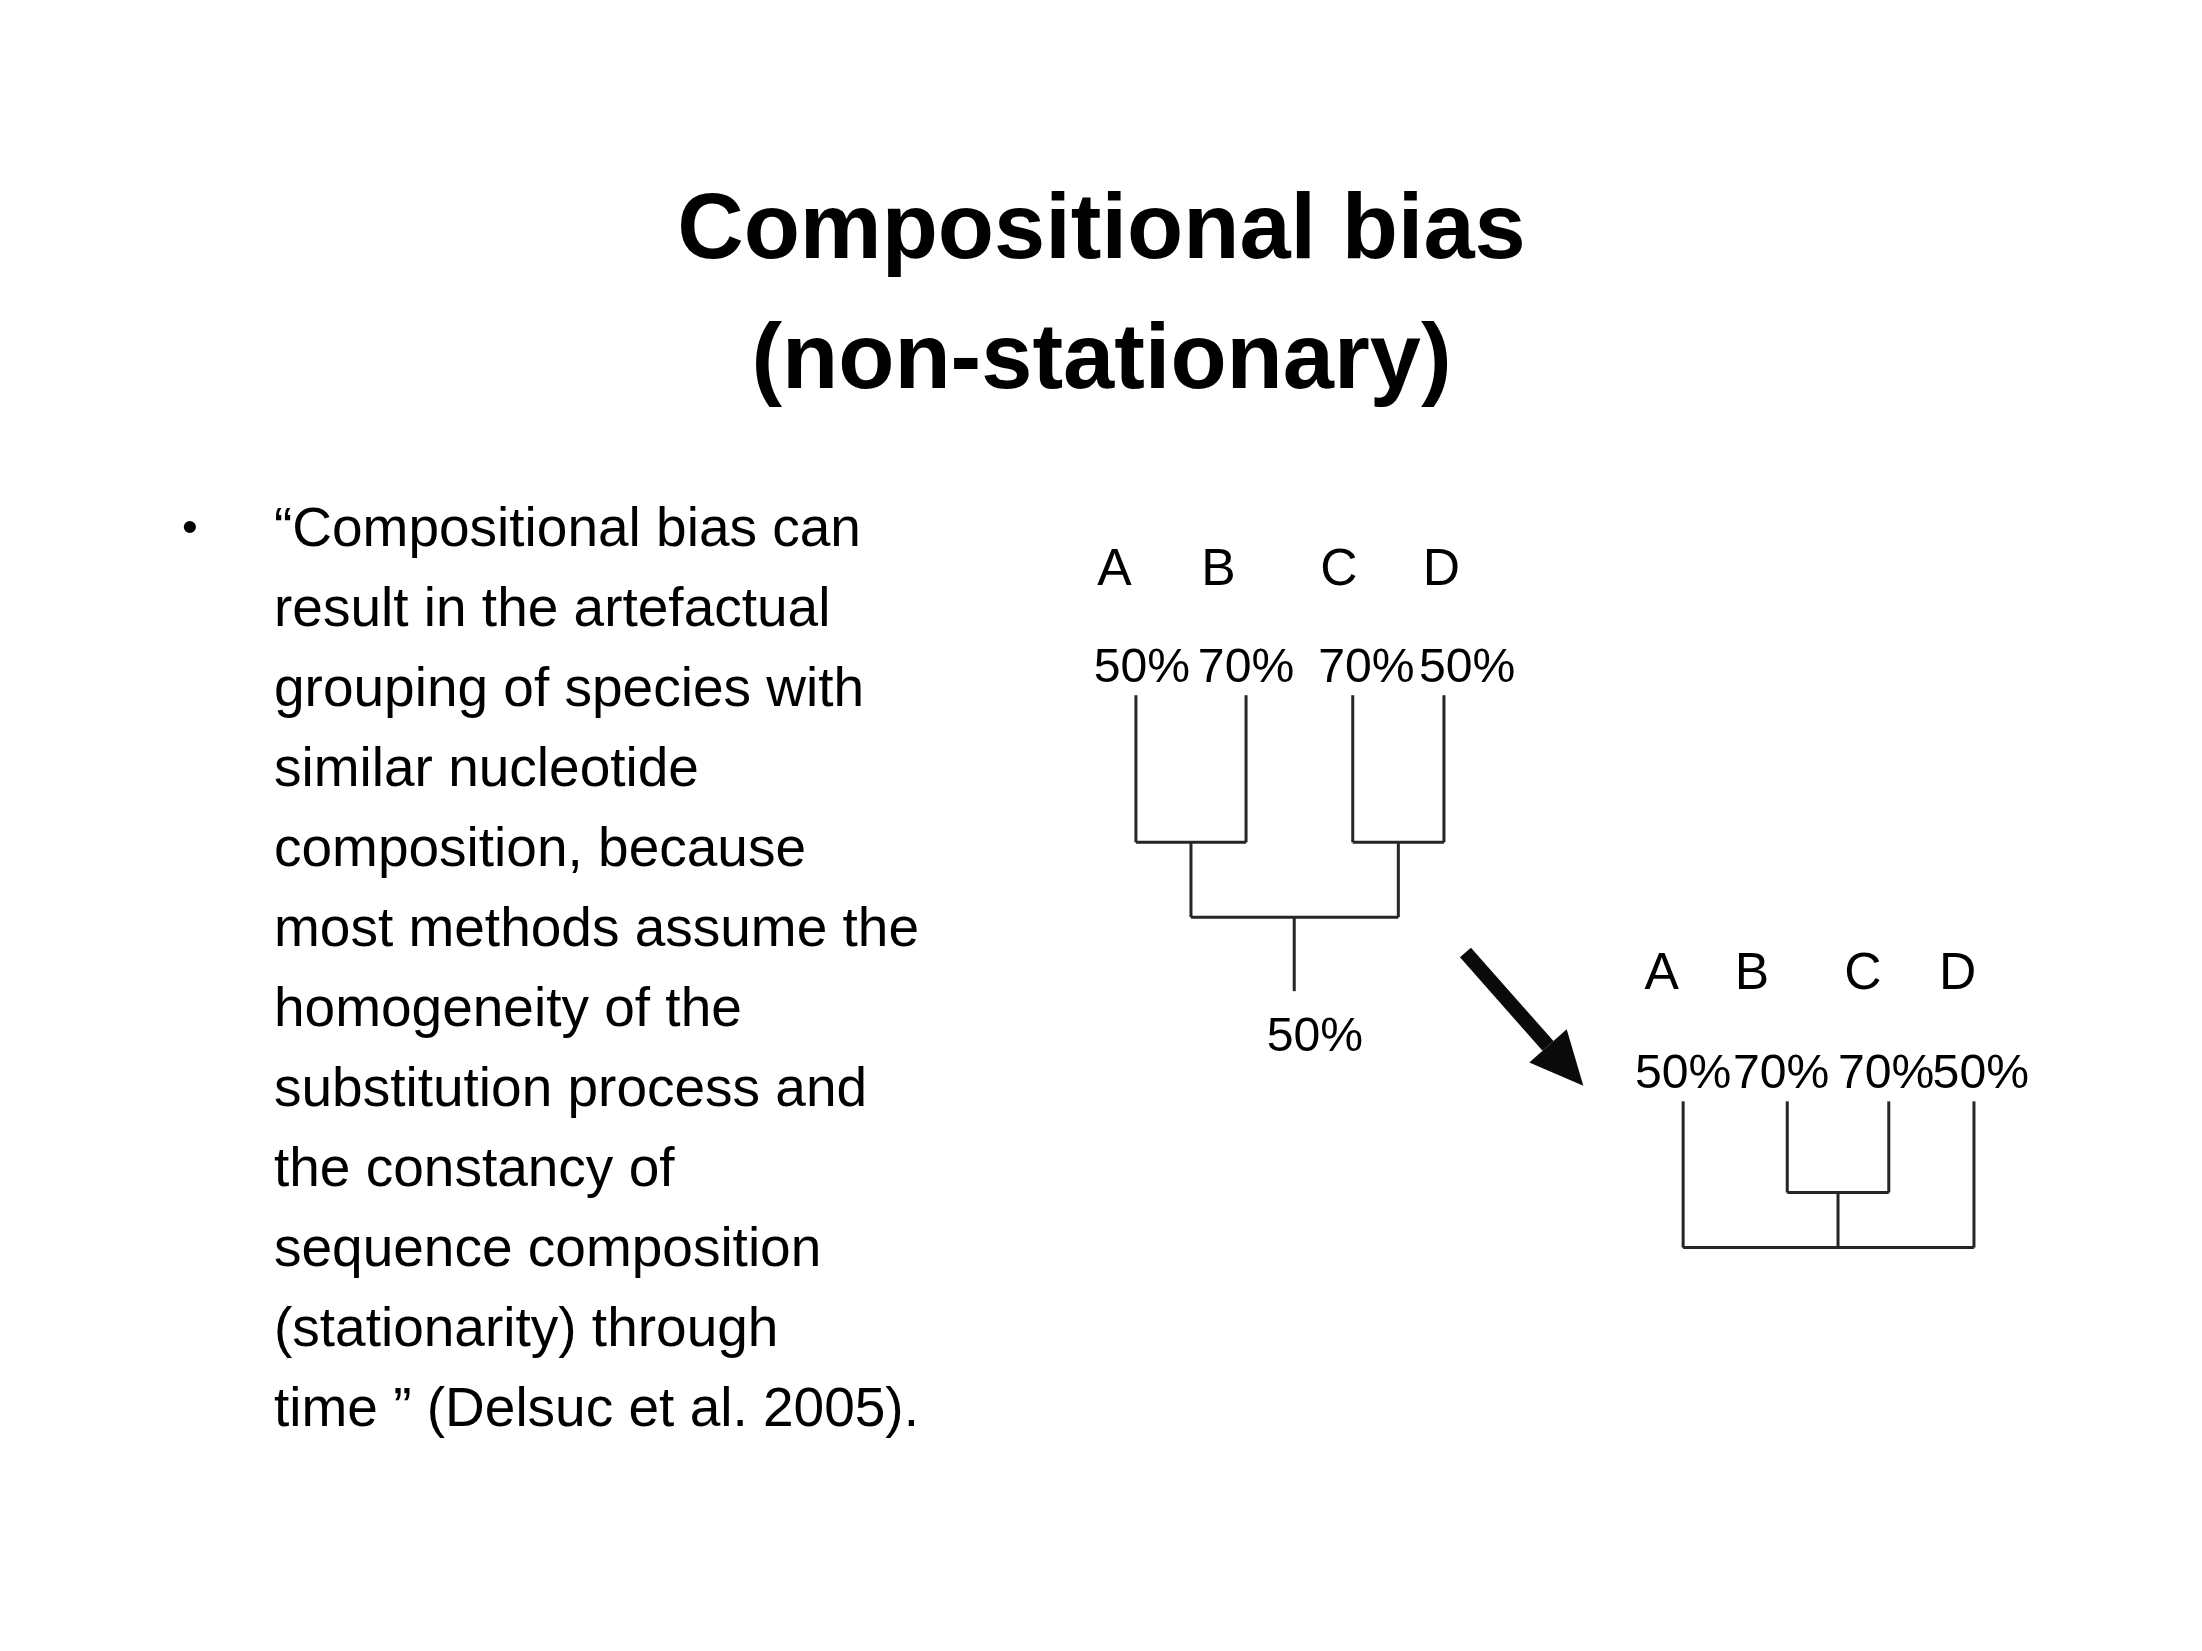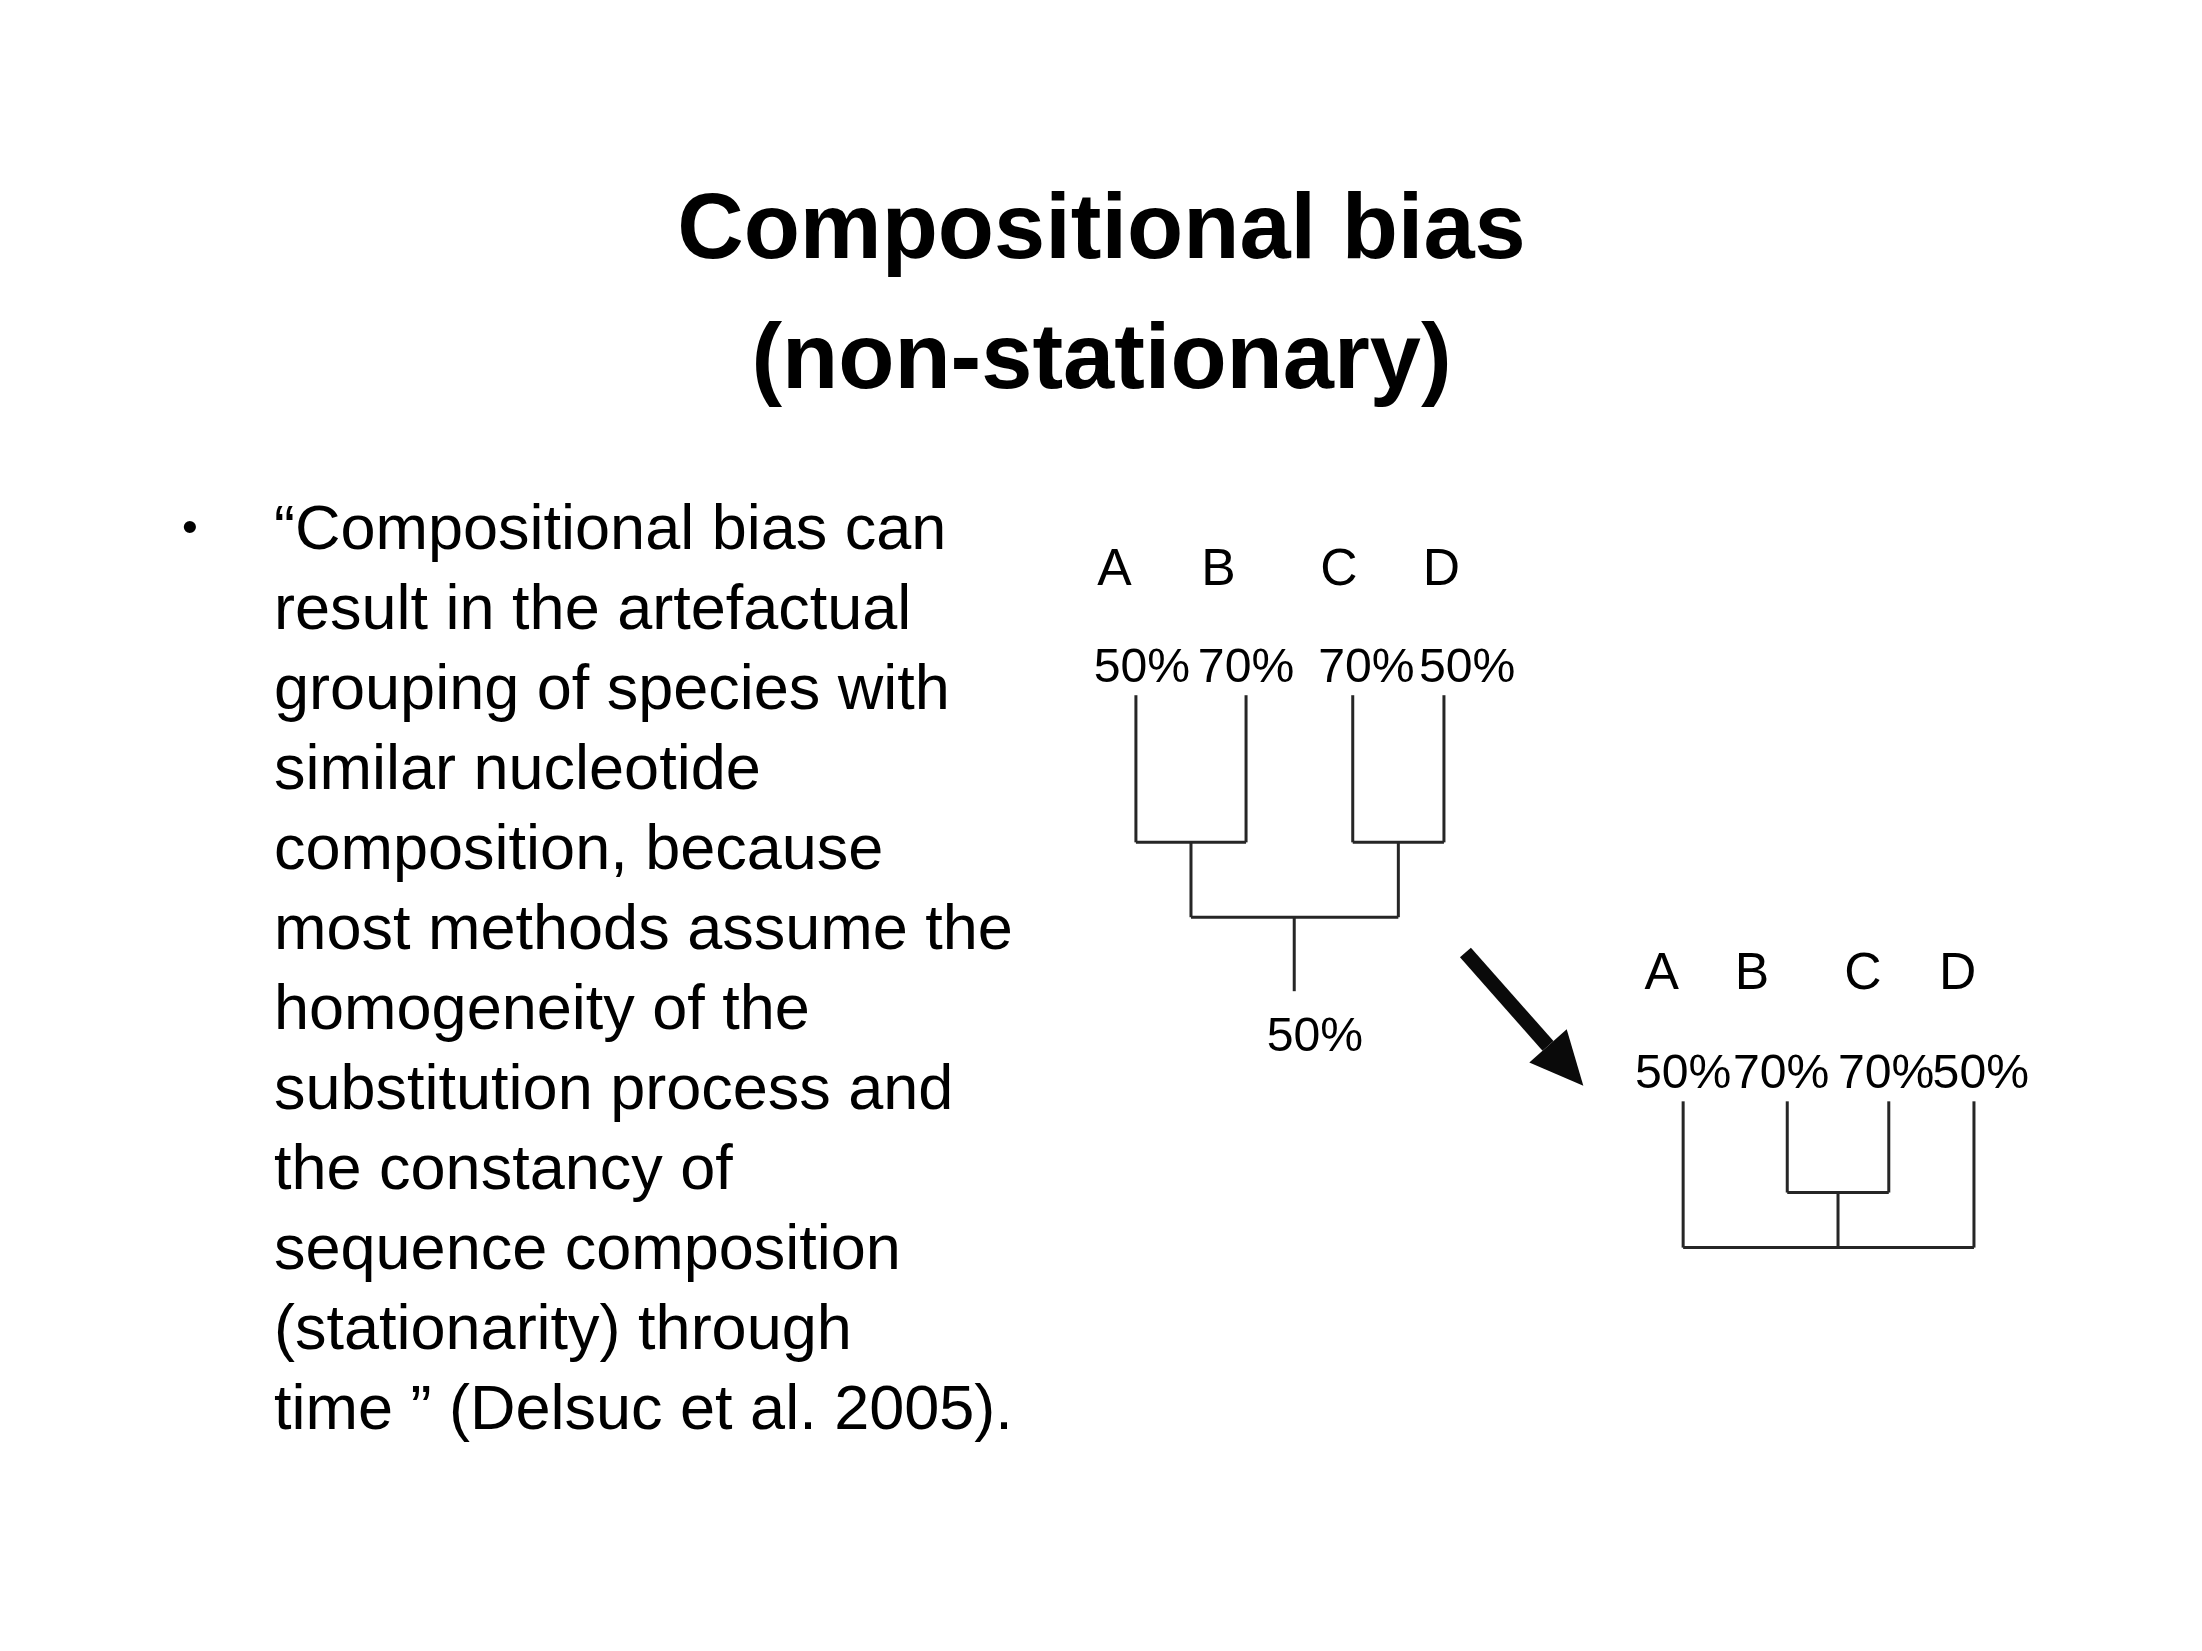--- a/index.html
+++ b/index.html
@@ -26,21 +26,21 @@
   .bullet-marker{
     position:absolute;
     left:182px;top:487px;
     font-size:45px;
     line-height:80px;
   }
   .bullet-text{
     position:absolute;
     left:274px;top:487px;
     width:989px;
-    font-size:63px;
+    font-size:55px;
     line-height:80px;
     white-space:pre-line;
   }
   .diagram{
     position:absolute;inset:0;
     width:2203px;height:1652px;
   }
   .diagram text{
     font-family:"Liberation Sans",sans-serif;
     fill:#000;

